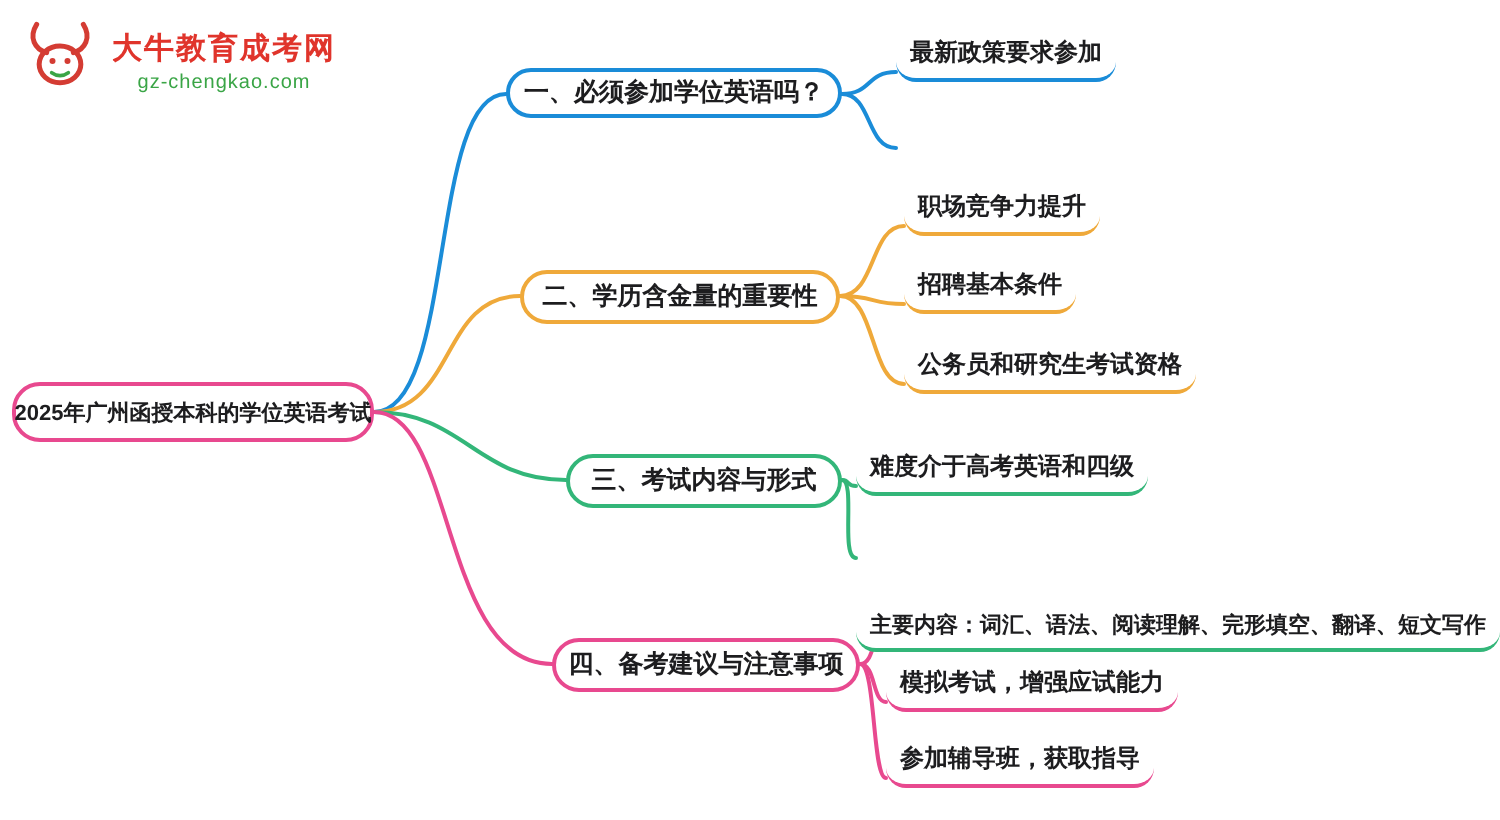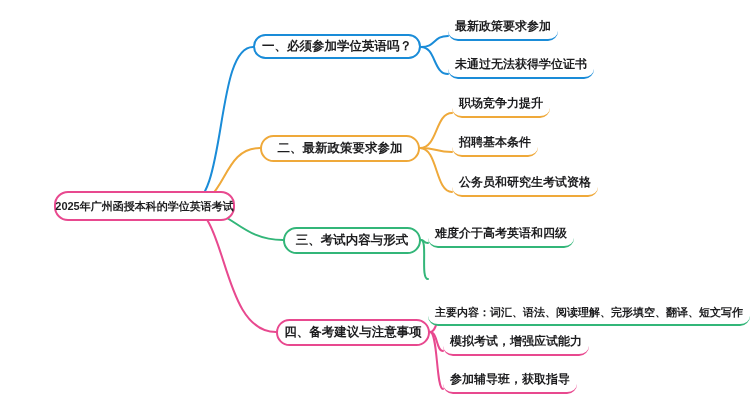--- a/index.html
+++ b/index.html
@@ -24,21 +24,21 @@
   .node {
     position: absolute;
     background: #fff;
     border: 2px solid #000;
     border-radius: 14px;
     display: flex; align-items: center; justify-content: center;
     font-weight: bold; color: #1d1d1f;
     white-space: nowrap;
     padding: 0 8px;
   }
-  .root-node { left: 6px; top: 191px; width: 181px; height: 30px; font-size: 11px; border-color: #e8498f; margin-left: 48px; }
+  .root-node { left: 6px; top: 191px; width: 181px; height: 30px; font-size: 11px; border-color: #e8498f; }
   .b1 { left: 253px; top: 34px; width: 168px; height: 25px; font-size: 12.5px; border-color: #1a8cd8; }
   .b2 { left: 260px; top: 135px; width: 160px; height: 27px; font-size: 12.5px; border-color: #efa93a; }
   .b3 { left: 283px; top: 227px; width: 138px; height: 27px; font-size: 12.5px; border-color: #33b679; }
   .b4 { left: 276px; top: 319px; width: 154px; height: 27px; font-size: 12.5px; border-color: #e8498f; }
 
   
   .leaf {
     position: absolute;
     font-size: 12px; color: #1d1d1f; font-weight: 700;
     white-space: nowrap;
@@ -85,30 +85,45 @@
     <path d="M420,148 C 438,148 435,192 452,192" stroke="#efa93a"></path>
 
     <path d="M421,240 C 425,240 423,243 428,243" stroke="#33b679"></path>
     <path d="M421,240 C 428,240 420,279 428,279" stroke="#33b679"></path>
 
     <path d="M430,332 C 438,332 436,313 443,313" stroke="#e8498f"></path>
     <path d="M430,332 C 438,332 436,351 443,351" stroke="#e8498f"></path>
     <path d="M430,332 C 438,332 436,389 443,389" stroke="#e8498f"></path>
   </svg>
 
+  <div class="logo">
+    <span>
+      <svg width="40" height="40" viewBox="0 0 48 48">
+        <path d="M10 5 C5 13 9 20 16 22" stroke="#d43c33" stroke-width="3" fill="none" stroke-linecap="round"></path>
+        <path d="M38 5 C43 13 39 20 32 22" stroke="#d43c33" stroke-width="3" fill="none" stroke-linecap="round"></path>
+        <ellipse cx="24" cy="29" rx="12.5" ry="11" fill="none" stroke="#d43c33" stroke-width="3"></ellipse>
+        <circle cx="19.5" cy="27" r="1.8" fill="#d43c33"></circle>
+        <circle cx="28.5" cy="27" r="1.8" fill="#d43c33"></circle>
+        <path d="M19 34 Q24 37.5 29 34" stroke="#3aa546" stroke-width="2.2" fill="none" stroke-linecap="round"></path>
+      </svg>
+    </span>
+    <span class="logo-text">
+      <span class="logo-title">大牛教育成考网</span>
+      <span class="logo-sub">gz-chengkao.com</span>
+    </span>
+  </div>
 
   <div class="node root-node">2025年广州函授本科的学位英语考试</div>
 
   <div class="node b1">一、必须参加学位英语吗？</div>
-  <div class="node b2">二、最新政策要求参加</div>
+  <div class="node b2">二、学历含金量的重要性</div>
   <div class="node b3">三、考试内容与形式</div>
   <div class="node b4">四、备考建议与注意事项</div>
 
   <div class="leaf lc-blue b1l1">最新政策要求参加</div>
-  <div class="leaf lc-blue b1l2">未通过无法获得学位证书</div>
 
   <div class="leaf lc-orange b2l1">职场竞争力提升</div>
   <div class="leaf lc-orange b2l2">招聘基本条件</div>
   <div class="leaf lc-orange b2l3">公务员和研究生考试资格</div>
 
   <div class="leaf lc-green b3l1">难度介于高考英语和四级</div>
   <div class="leaf lc-green b3l2 small">主要内容：词汇、语法、阅读理解、完形填空、翻译、短文写作</div>
 
   <div class="leaf lc-pink b4l2">模拟考试，增强应试能力</div>
   <div class="leaf lc-pink b4l3">参加辅导班，获取指导</div>

